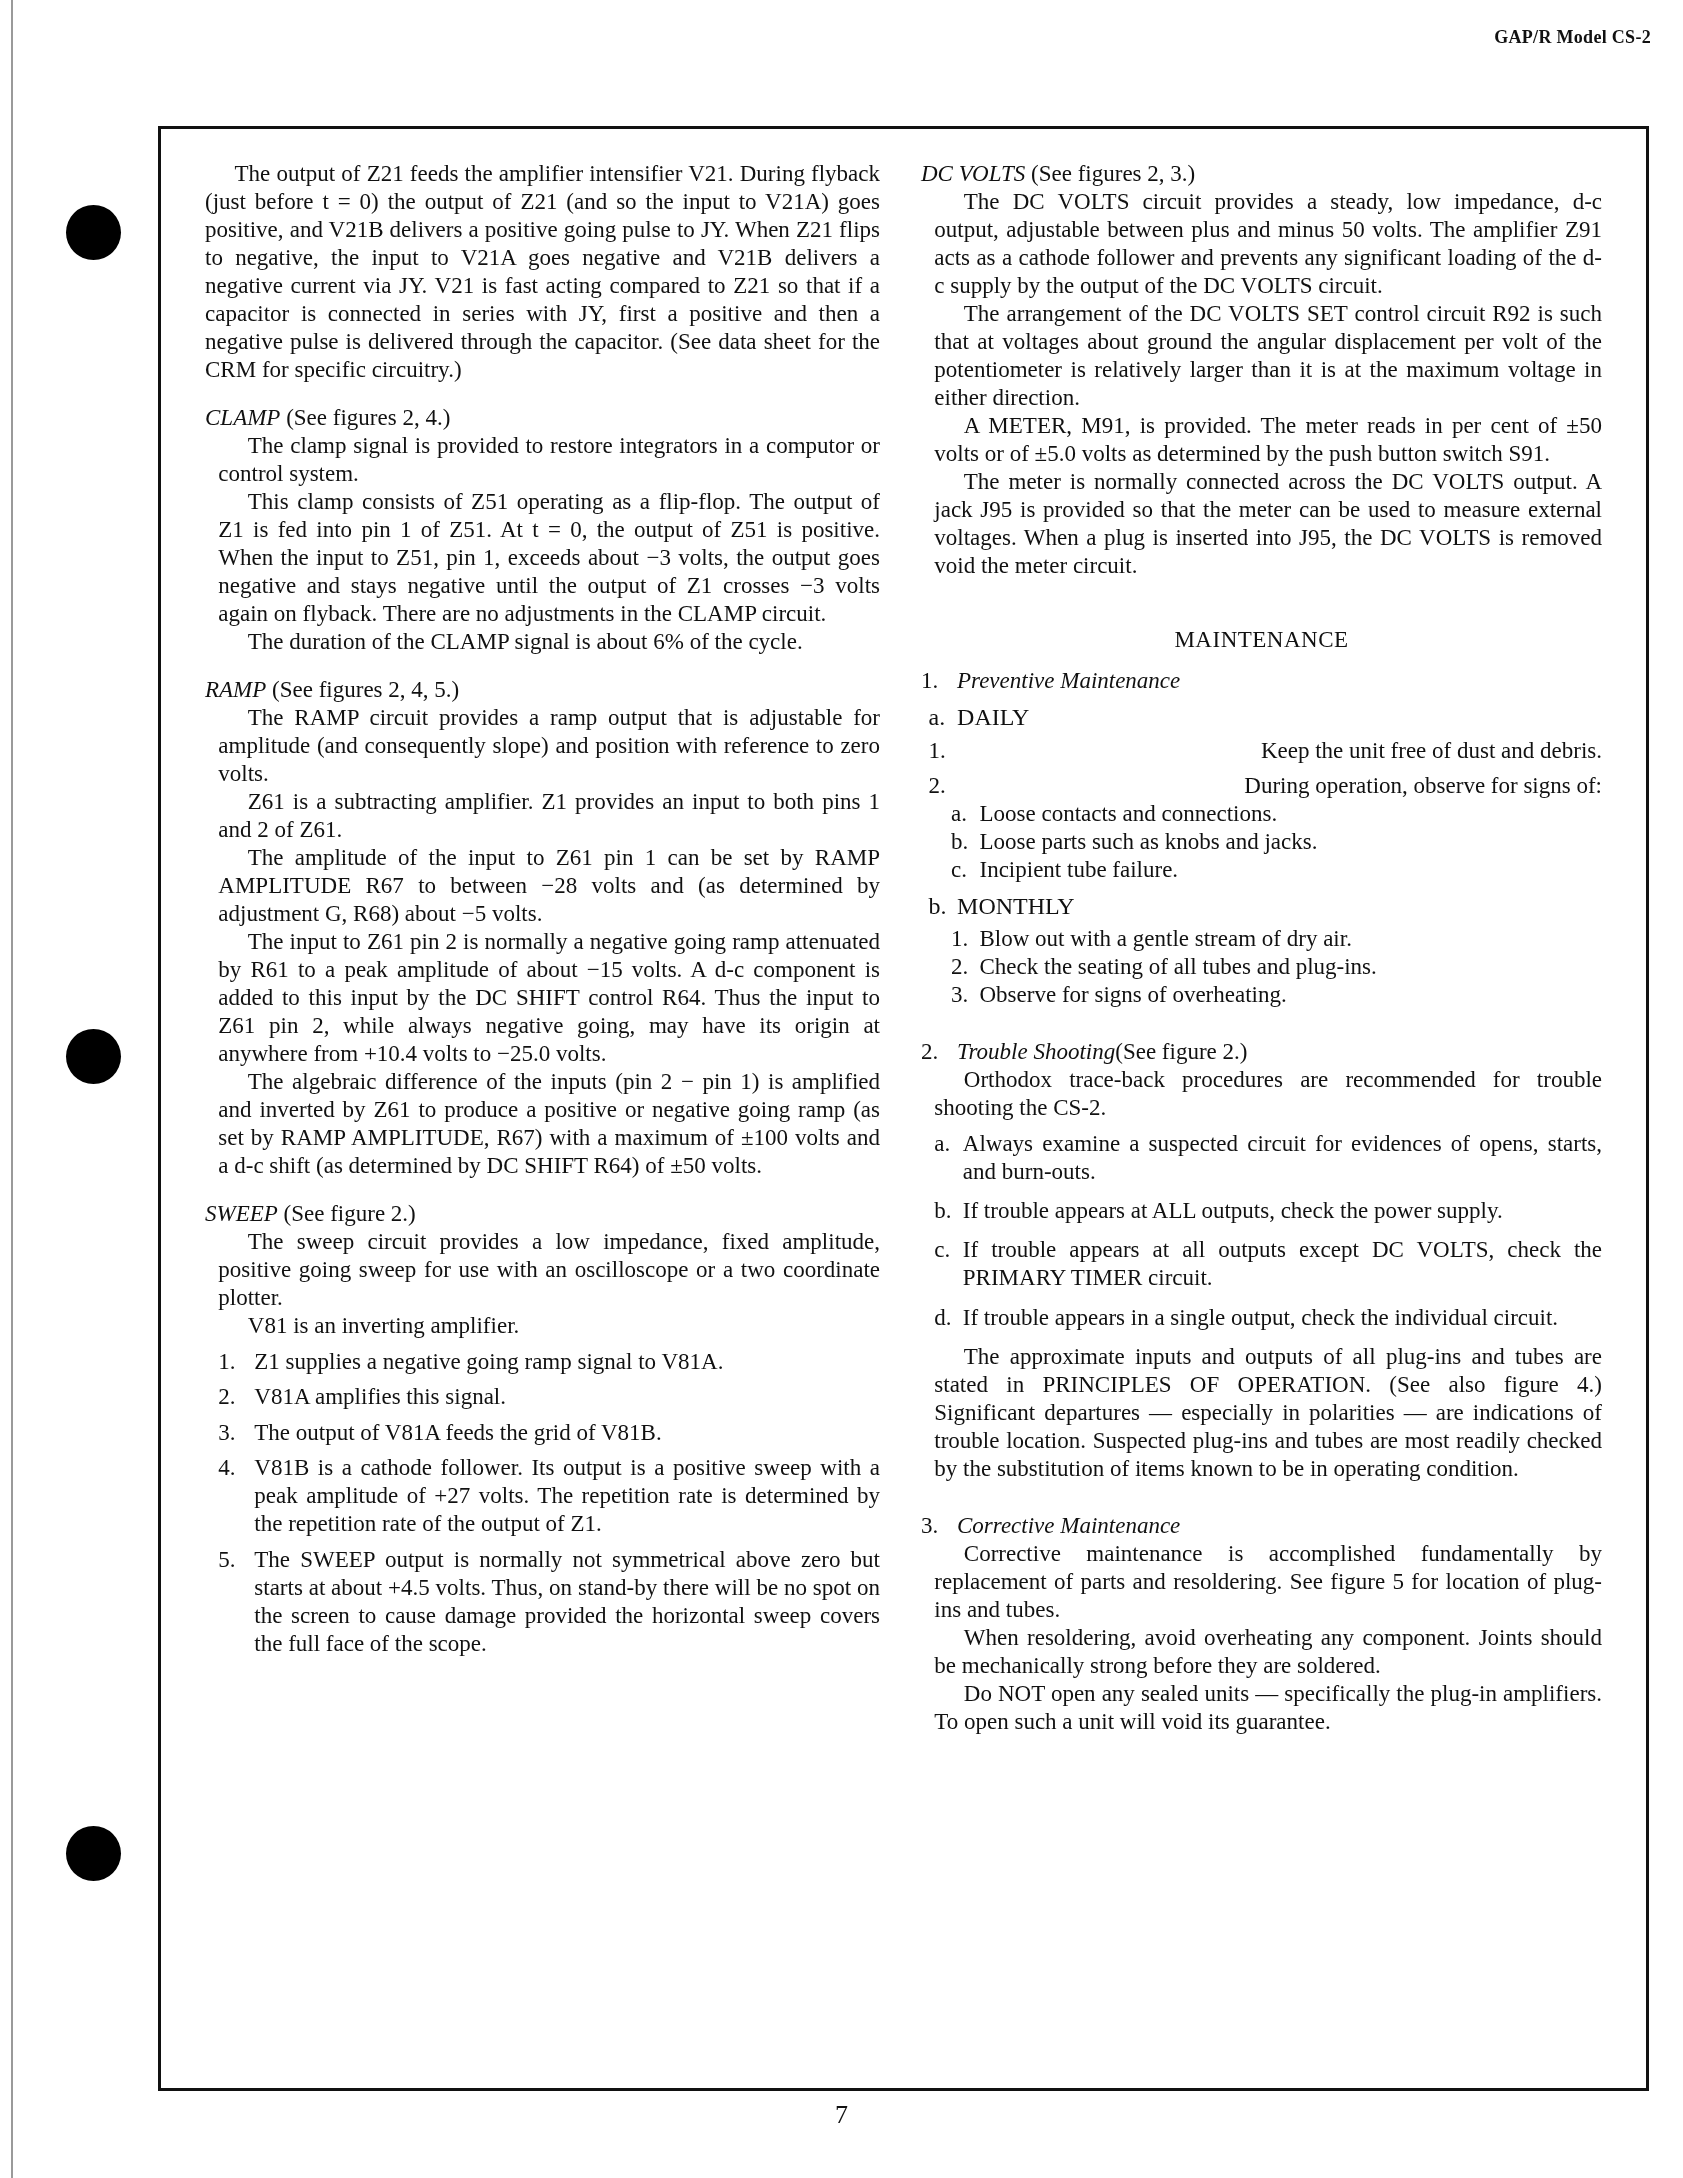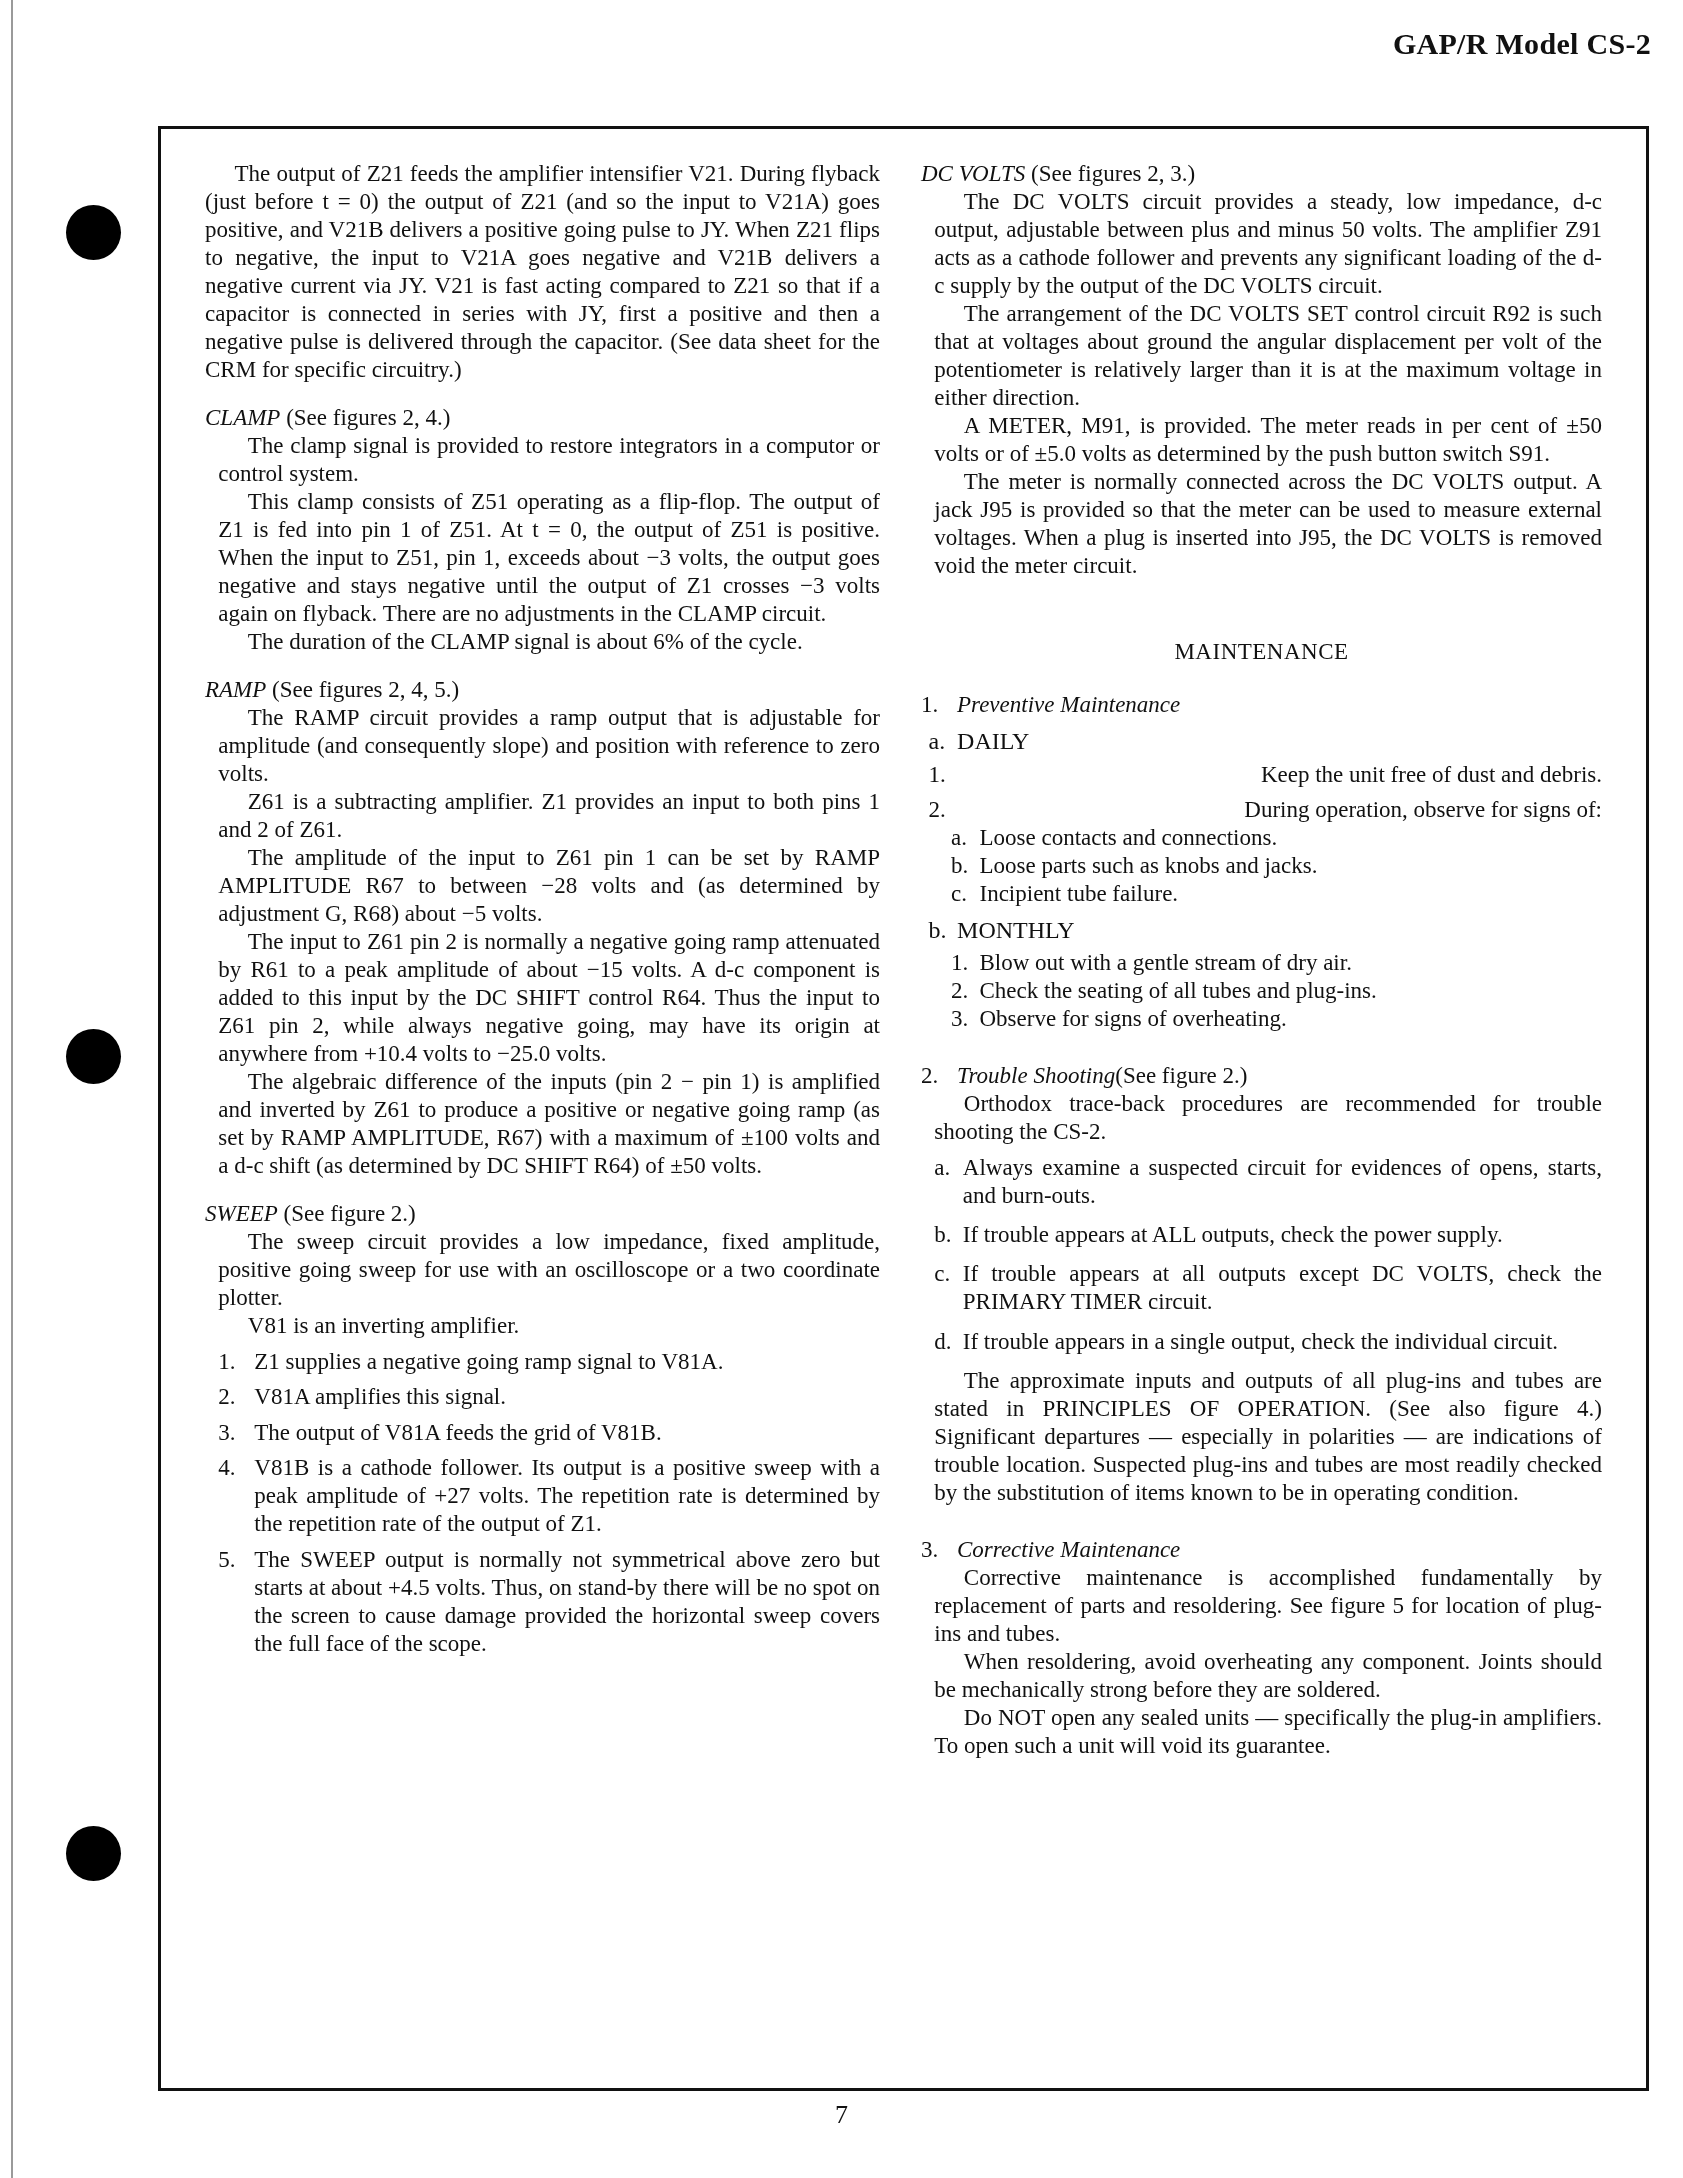--- a/index.html
+++ b/index.html
@@ -1,36 +1,36 @@
 <!DOCTYPE html>
 <html style="font-size:15px"><head>
 <meta charset="utf-8">
 <style>
   html, body { margin: 0; padding: 0; background: #ffffff; }
   body { width: 1683px; height: 2178px; position: relative; overflow: hidden;
          font-family: "Liberation Serif", "DejaVu Serif", serif; color: #111; }
   .edge-line { position: absolute; left: 11.4px; top: 0; width: 1.9px; height: 2178px; background: #9a9a9a; }
   .hole { position: absolute; left: 66px; width: 55px; height: 55px; border-radius: 50%; background: #000; }
-  .header { position: absolute; right: 32px; top: 27px; font-size: 30px; font-weight: bold; letter-spacing: 0.3px; }
+  .header { position: absolute; right: 32px; top: 27px; font-size: 18px; font-weight: bold; letter-spacing: 0.3px; }
   .frame { position: absolute; left: 158px; top: 126px; width: 1491px; height: 1965px;
            border: 3.8px solid #111; border-left-width: 3.8px; box-sizing: border-box; }
   .col { position: absolute; top: 160px; font-size: 23px; line-height: 28px; text-align: justify; }
   .col.left { left: 205px; width: 675px; }
   .col.right { left: 921px; width: 681px; }
   .p { margin: 0; text-indent: 0; }
   .p.ind { text-indent: 29.5px; }
   .sec-head { margin: 0; }
   .sec-head .t { font-style: italic; }
   .gap-l { height: 20px; }
   .gap-m { height: 13.3px; }
   .gap-s { height: 7.6px; }
   .ol-item { display: flex; margin: 0 0 7.6px 0; }
   .ol-item .n { width: 36px; flex: none; text-align: left; }
   .ol-item .tx { flex: 1; text-align: justify; }
-  .center-title { text-align: center; margin: 12px; letter-spacing: 0.5px; }
+  .center-title { text-align: center; margin: 0; letter-spacing: 0.5px; }
   .num-head { display: flex; margin: 0; }
   .num-head .n { width: 36px; flex: none; }
   .num-head .t { font-style: italic; }
   .sub-head { display: flex; margin: 7.6px 0 5.7px 0; padding-left: 7.6px; font-size: 24px; }
   .sub-head .n { width: 28.5px; flex: none; }
   .lvl1 { display: flex; padding-left: 7.6px; margin: 0 0 7.6px 0; }
   .lvl1 .n { width: 28.5px; flex: none; }
   .lvl1 .tx { flex: 1; text-align: right; }
   .lvl2 { display: flex; padding-left: 30px; margin: 0; }
   .lvl2 .n { width: 28.5px; flex: none; }

